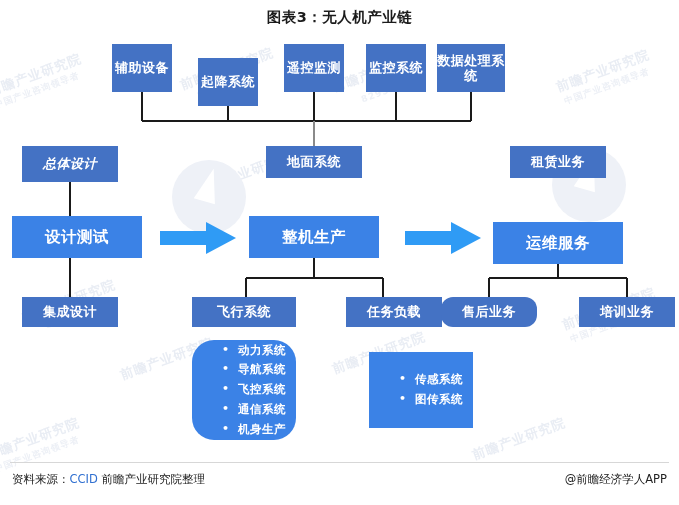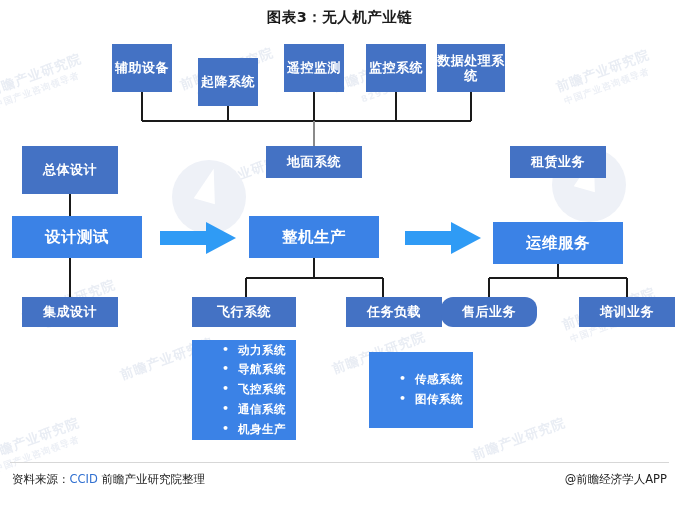--- a/index.html
+++ b/index.html
@@ -232,21 +232,21 @@
   <div class="box box-muted f11" style="left:284px; top:44px; width:60px; height:48px;">
     <span>遥控监测</span>
   </div>
   <div class="box box-muted f11" style="left:366px; top:44px; width:60px; height:48px;">
     <span>监控系统</span>
   </div>
   <div class="box box-muted f11" style="left:437px; top:44px; width:68px; height:48px;">
     <span>数据处理系统</span>
   </div>
 
-  <div class="box box-muted f13" style="left:22px; top:146px; width:96px; height:48px;">
+  <div class="box box-muted f13" style="left:22px; top:146px; width:96px; height:36px;font-style:italic;">
     <span>总体设计</span>
   </div>
   <div class="box box-muted f13" style="left:266px; top:146px; width:96px; height:32px;">
     <span>地面系统</span>
   </div>
   <div class="box box-muted f13" style="left:510px; top:146px; width:96px; height:32px;">
     <span>租赁业务</span>
   </div>
 
   <div class="box box-bright f15" style="left:12px; top:216px; width:130px; height:42px;">
@@ -278,21 +278,21 @@
   <div class="box box-muted f13" style="left:333px; top:297px; width:96px; height:30px;margin-left:13px;">
     <span>任务负载</span>
   </div>
   <div class="box box-muted f13" style="left:441px; top:297px; width:96px; height:30px;border-radius:12px;">
     <span>售后业务</span>
   </div>
   <div class="box box-muted f13" style="left:579px; top:297px; width:96px; height:30px;">
     <span>培训业务</span>
   </div>
 
-  <div class="bullets" style="left:192px; top:340px; width:104px; height:100px;">
+  <div class="bullets" style="left:192px; top:340px; width:104px; height:100px;border-radius:22px;">
     <ul>
       <li>动力系统</li>
       <li>导航系统</li>
       <li>飞控系统</li>
       <li>通信系统</li>
       <li>机身生产</li>
     </ul>
   </div>
 
   <div class="bullets" style="left:333px; top:352px; width:104px; height:76px;margin-left:36px;">

